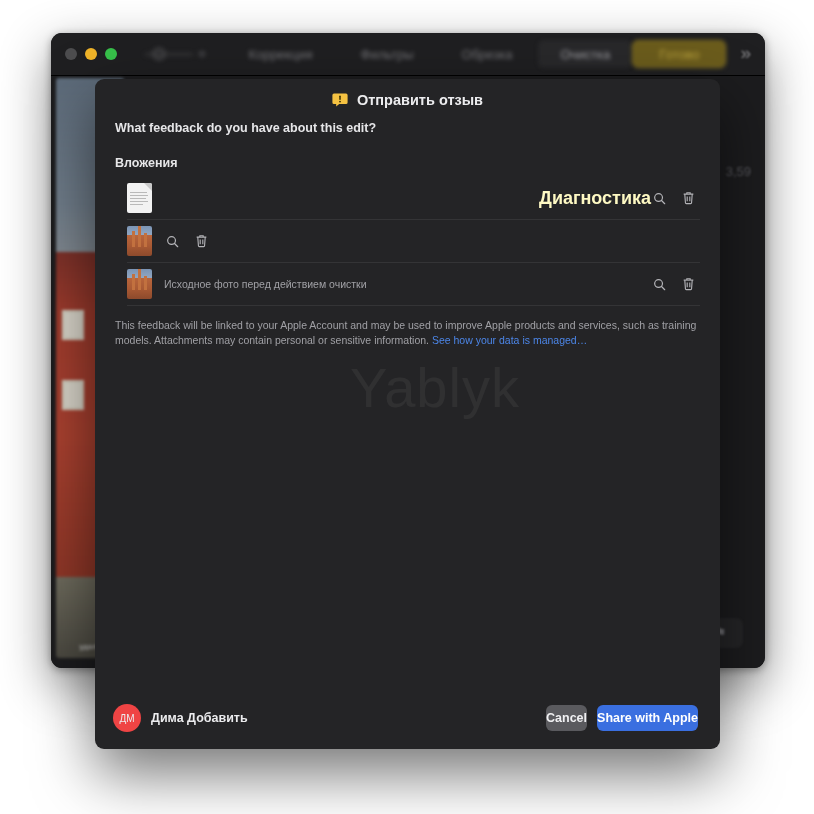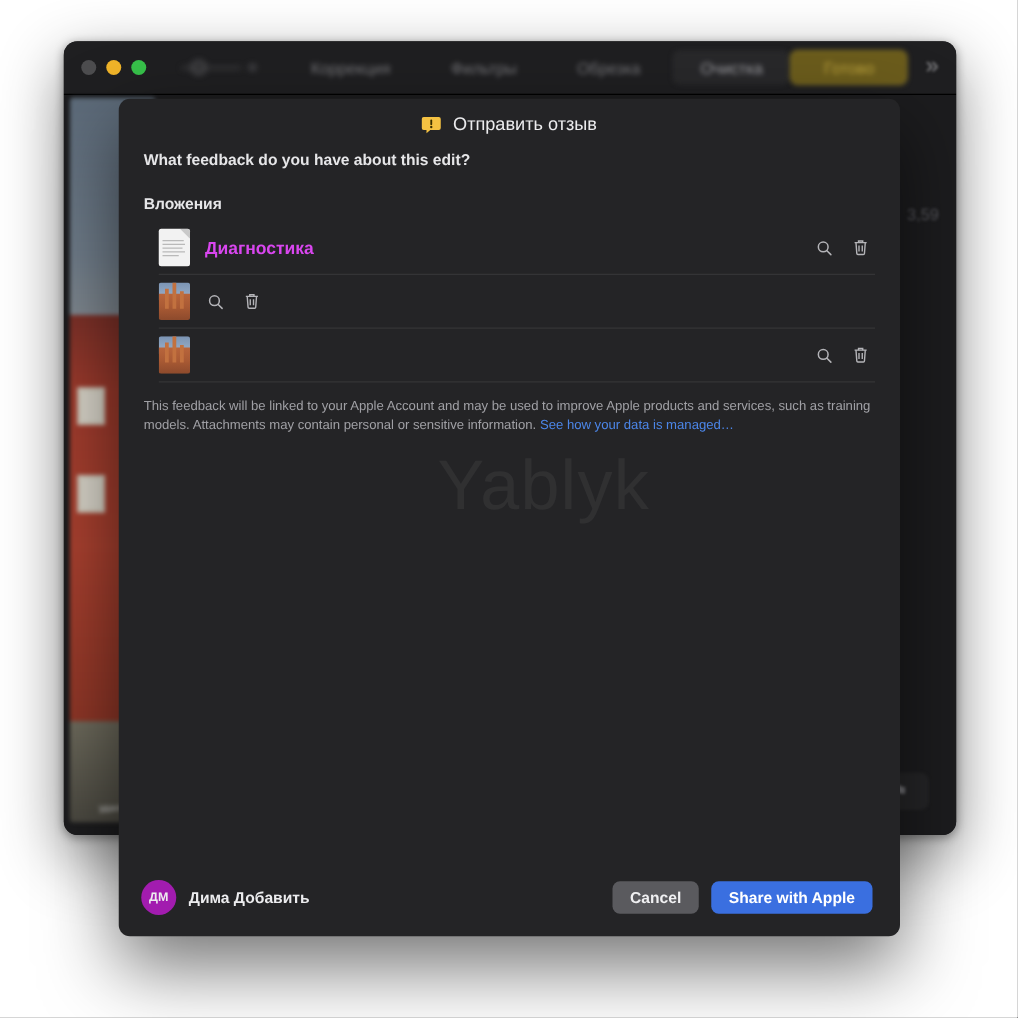--- a/index.html
+++ b/index.html
@@ -164,21 +164,21 @@
     flex-direction: column;
     overflow: hidden;
   }
 
   #sheet-header {
     height: 42px;
     display: flex; align-items: center; justify-content: center;
     gap: 9px;
   }
   #sheet-title {
-    font-size: 14.5px; font-weight: normal; color: #ececee;
+    font-size: 14.5px; font-weight: bold; color: #ececee;
   }
   .bubble-icon { display: block; }
 
   #sheet-main {
     flex: 1;
     padding: 0 20px;
     overflow: hidden;
   }
 
   .intro-line {
@@ -248,22 +248,23 @@
   .photo-icon .towers {
     position: absolute; left:0; bottom:0; width:100%; height:70%;
     background: linear-gradient(180deg,#b8653c 0%, #a95a34 50%, #8d4a2c 100%);
   }
   .photo-icon .spire {
     position: absolute; width:3px; background:#c2713f; bottom:30%;
   }
 
   .att-text { flex: 1; min-width: 0; }
   .att-name {
-    font-size: 14px; font-weight: bold; color: #d946ef;
+    font-size: 18px; font-weight: bold; color: #fef9c3;
     line-height: 15px;
+    text-align: right;
   }
   .att-sub {
     font-size: 10.5px; color: #a0a0a5;
     line-height: 14px;
   }
 
   .att-actions { display: flex; align-items: center; gap: 13px; margin-right: 4px; }
   .act-btn {
     width: 16px; height: 16px;
     display: flex; align-items: center; justify-content: center;
@@ -279,35 +280,35 @@
 
   
   #sheet-footer {
     height: 62px;
     display: flex; align-items: center;
     padding: 0 22px 0 18px;
     gap: 10px;
   }
   #avatar {
     width: 28px; height: 28px; border-radius: 50%;
-    background: #a21caf;
-    display: flex; align-items: center; justify-content: center;
-    font-size: 10px; font-weight: bold; color: #ececee;
+    background: #ef4444;
+    display: flex; align-items: center; justify-content: center;
+    font-size: 10px; font-weight: normal; color: #ececee;
     flex: none;
   }
   #user-name {
     font-size: 12.5px; font-weight: bold; color: #ececee;
     flex: 1;
   }
   .btn {
     height: 26px;
     border-radius: 6px;
     display: flex; align-items: center; justify-content: center;
     font-size: 12.5px; font-weight: bold;
-    padding: 0 14px;
+    padding: 0 0;
     border: none;
     font-family: "Liberation Sans", sans-serif;
     cursor: default;
   }
   #btn-cancel { background: #5a5a5e; color: #f0f0f2; }
   #btn-share  { background: #3a6fe0; color: #ffffff; }
 </style>
 </head>
 <body>
 
@@ -440,20 +441,21 @@
 
         <div class="attach-row">
           <span class="att-thumb photo-icon">
             <span class="sky2"></span>
             <span class="towers"></span>
             <span class="spire" style="left:5px;  height:16px;"></span>
             <span class="spire" style="left:11px; height:21px;"></span>
             <span class="spire" style="left:17px; height:14px;"></span>
           </span>
           <span class="att-text">
+            <span class="att-sub" style="display:block">Исходное фото перед действием очистки</span>
           </span>
           <span class="att-actions">
             <span class="act-btn">
               <svg width="13" height="13" viewBox="0 0 14 14" fill="none" stroke="#b4b4b8" stroke-width="1.3">
                 <circle cx="6" cy="6" r="4.2"></circle>
                   <path d="M9.2 9.2 12.6 12.6" stroke-linecap="round"></path>
               </svg>
             </span>
             <span class="act-btn">
               <svg width="13" height="14" viewBox="0 0 14 15" fill="none" stroke="#b4b4b8" stroke-width="1.2">

